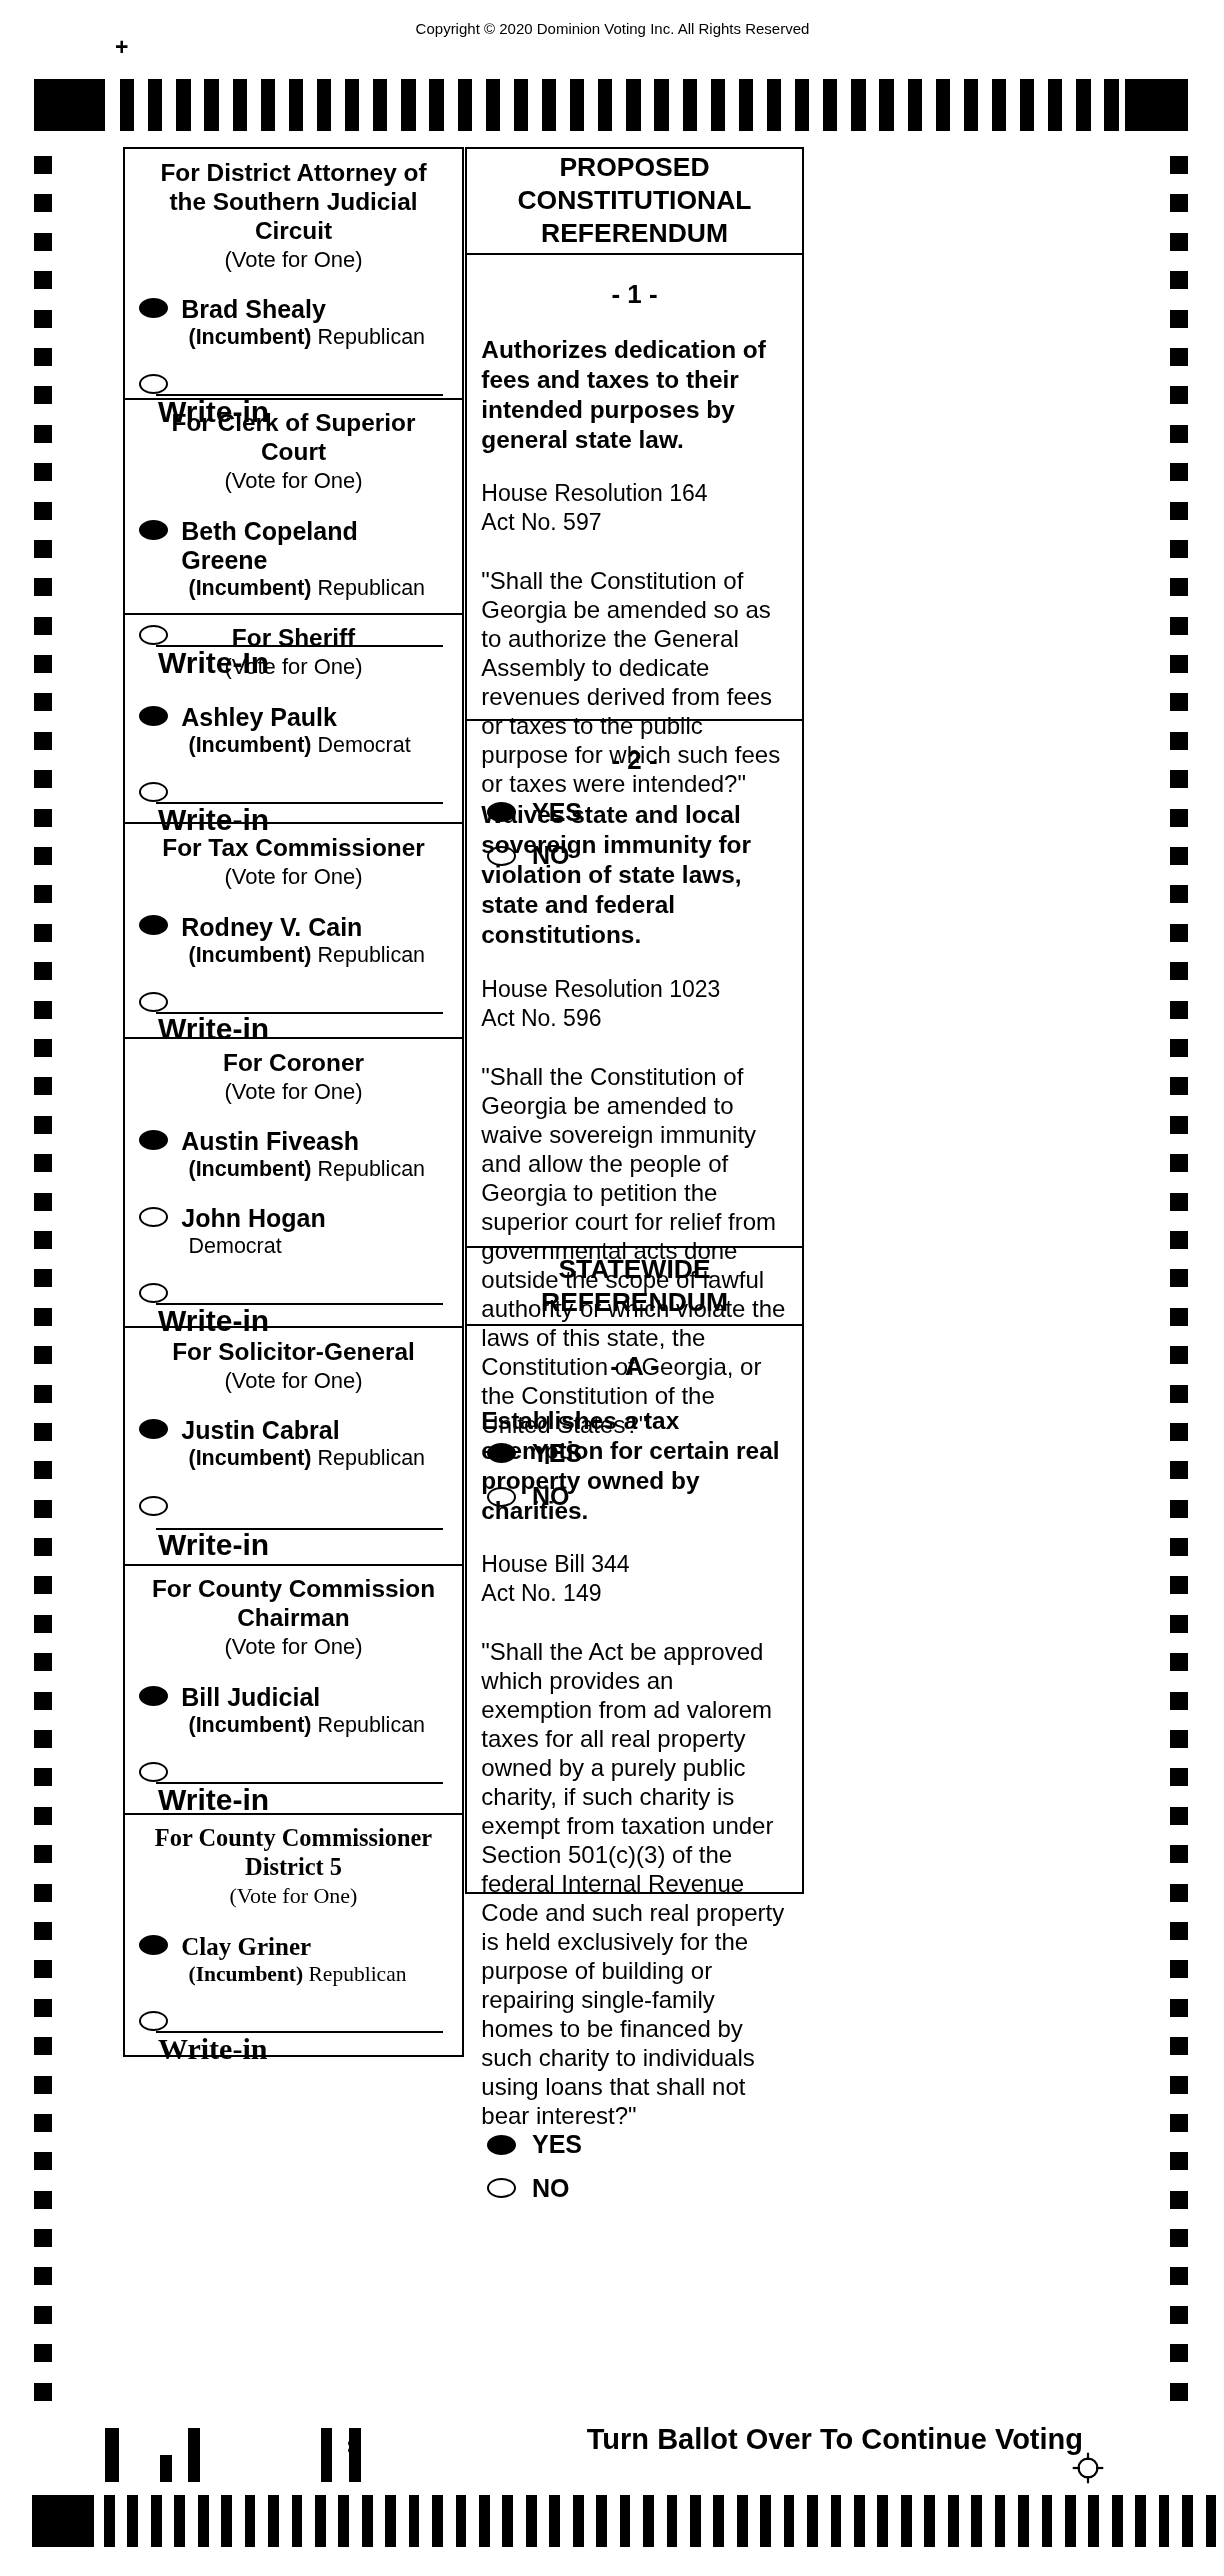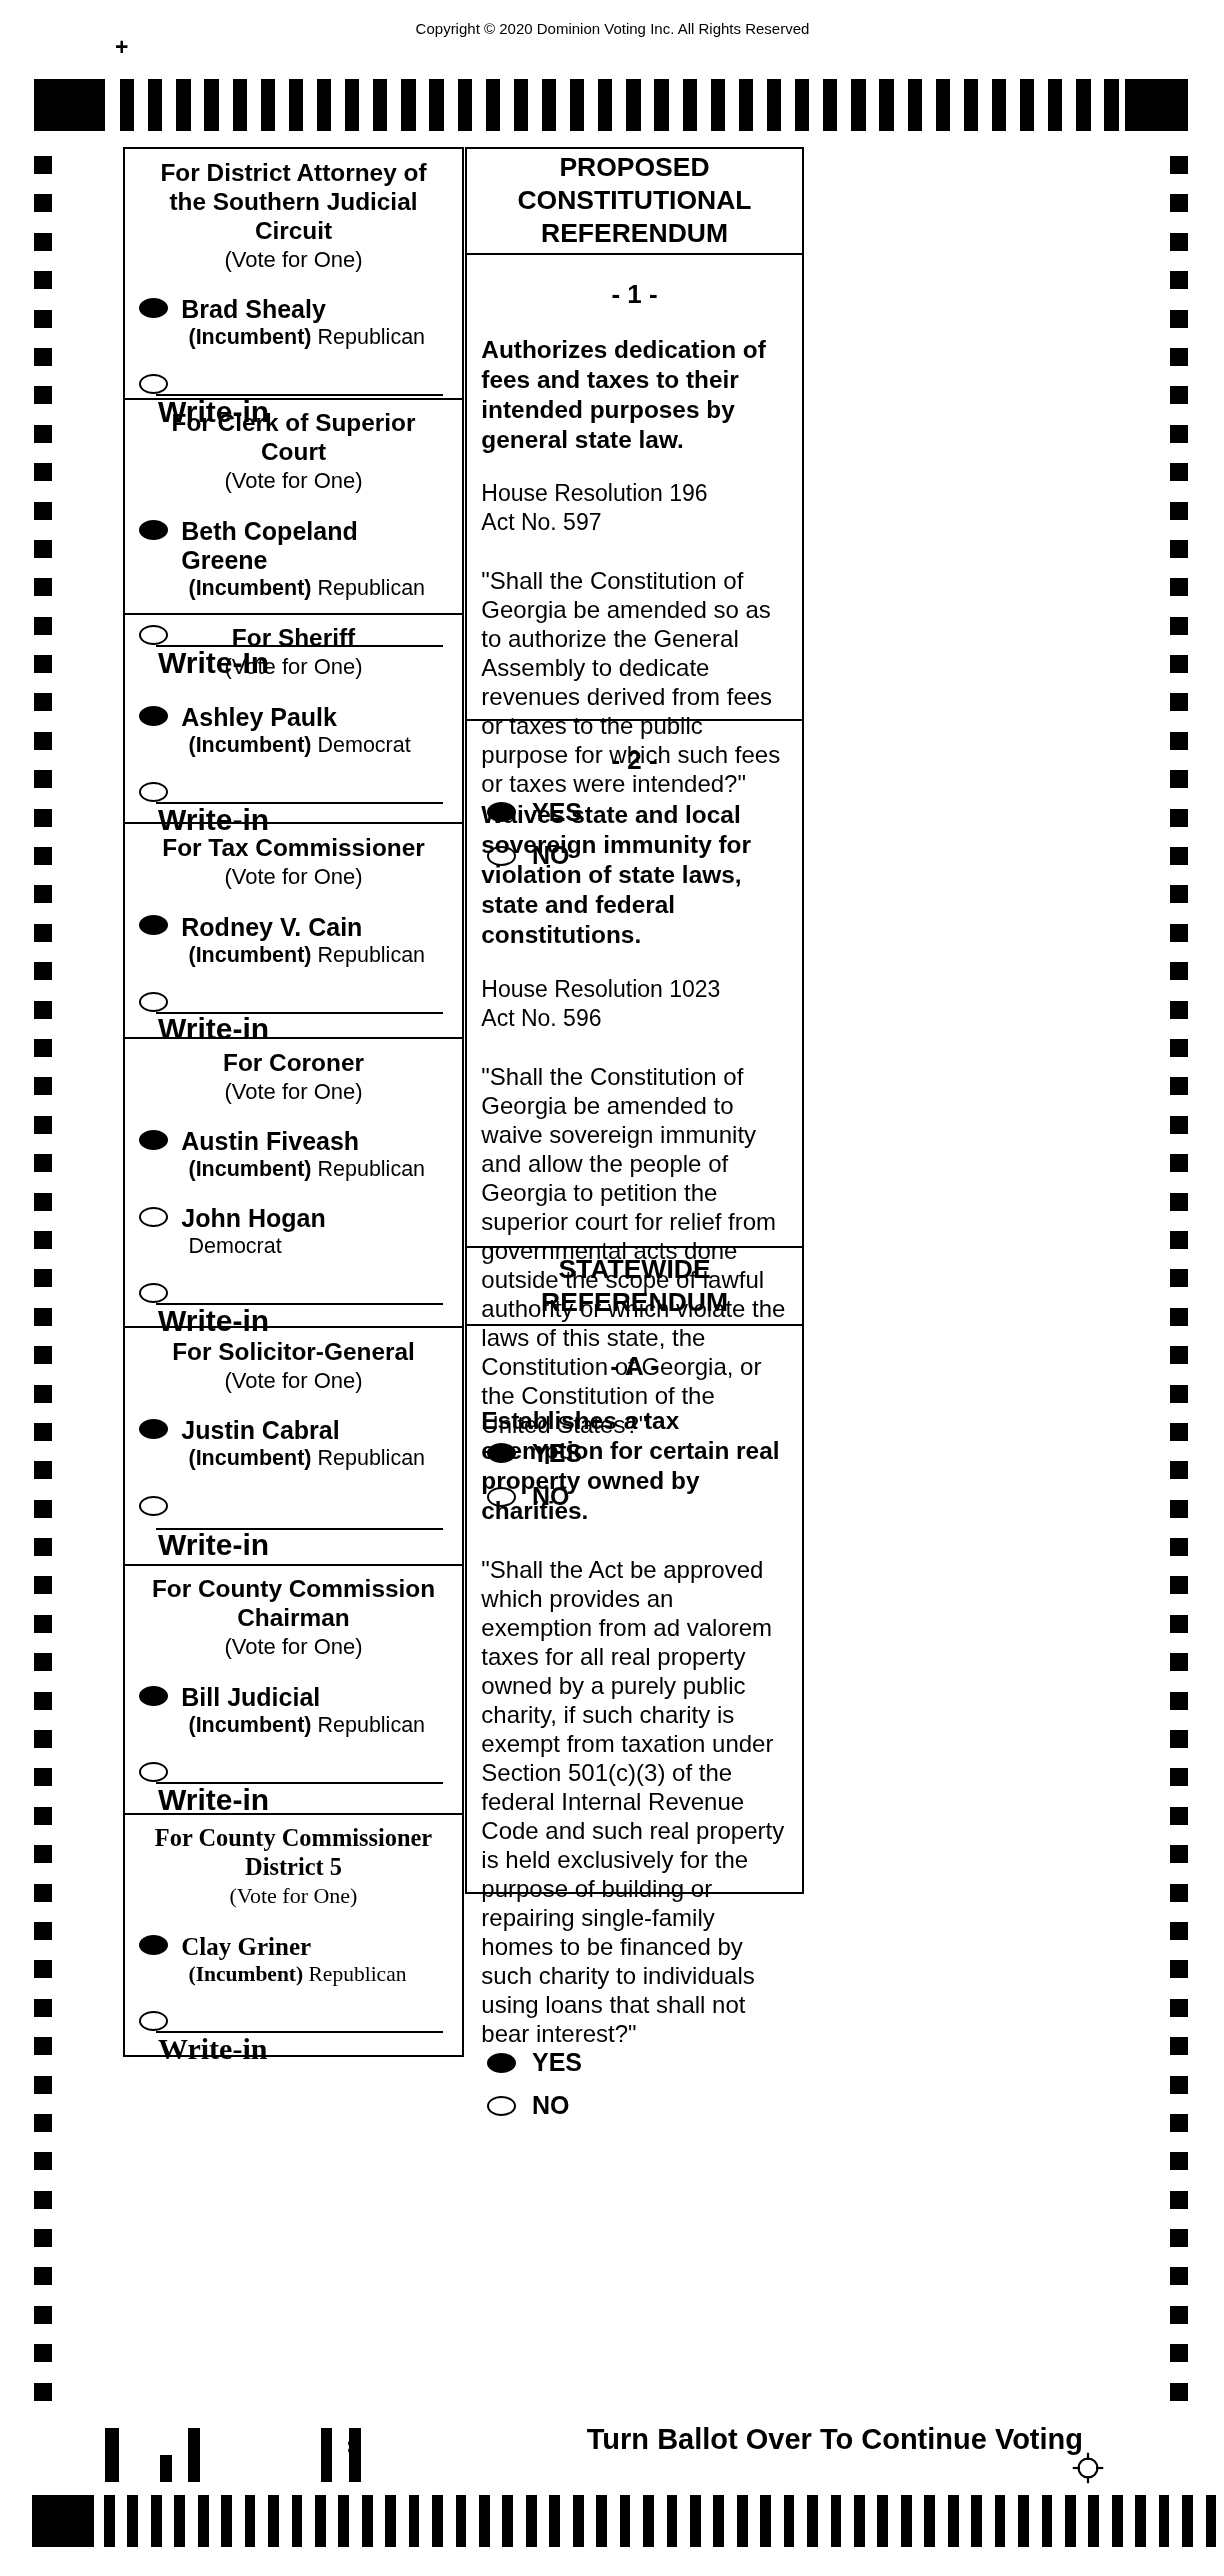--- a/index.html
+++ b/index.html
@@ -431,21 +431,21 @@
       </div>
     </div>
   </div>
 
 <div class="col col-right">
   <div class="box m-header" style="height:108px;">PROPOSED CONSTITUTIONAL REFERENDUM</div>
 
   <div class="box" style="height:468px;">
     <div class="m-num">- 1 -</div>
     <div class="m-summary">Authorizes dedication of fees and taxes to their intended purposes by general state law.</div>
-    <div class="m-auth"><span>House Resolution 196</span><br><span>Act No. 597</span></div>
+    <div class="m-auth"><span>House Resolution 164</span><br><span>Act No. 597</span></div>
     <div class="m-question">"Shall the Constitution of Georgia be amended so as to authorize the General Assembly to dedicate revenues derived from fees or taxes to the public purpose for which such fees or taxes were intended?"</div>
     <div class="yn yn-yes">
       <span class="oval filled"></span>
       <span class="yn-label">YES</span>
     </div>
     <div class="yn yn-no">
       <span class="oval"></span>
       <span class="yn-label">NO</span>
     </div>
   </div>
@@ -463,20 +463,21 @@
       <span class="oval"></span>
       <span class="yn-label">NO</span>
     </div>
   </div>
 
   <div class="box m-header" style="height:80px;">STATEWIDE REFERENDUM</div>
 
   <div class="box" style="height:570px;">
     <div class="m-num">- A -</div>
     <div class="m-summary">Establishes a tax exemption for certain real property owned by charities.</div>
+    <div class="m-auth"><span>House Bill 344</span><br><span>Act No. 149</span></div>
     <div class="m-question">"Shall the Act be approved which provides an exemption from ad valorem taxes for all real property owned by a purely public charity, if such charity is exempt from taxation under Section 501(c)(3) of the federal Internal Revenue Code and such real property is held exclusively for the purpose of building or repairing single-family homes to be financed by such charity to individuals using loans that shall not bear interest?"</div>
     <div class="yn yn-yes">
       <span class="oval filled"></span>
       <span class="yn-label">YES</span>
     </div>
     <div class="yn yn-no">
       <span class="oval"></span>
       <span class="yn-label">NO</span>
     </div>
   </div>

